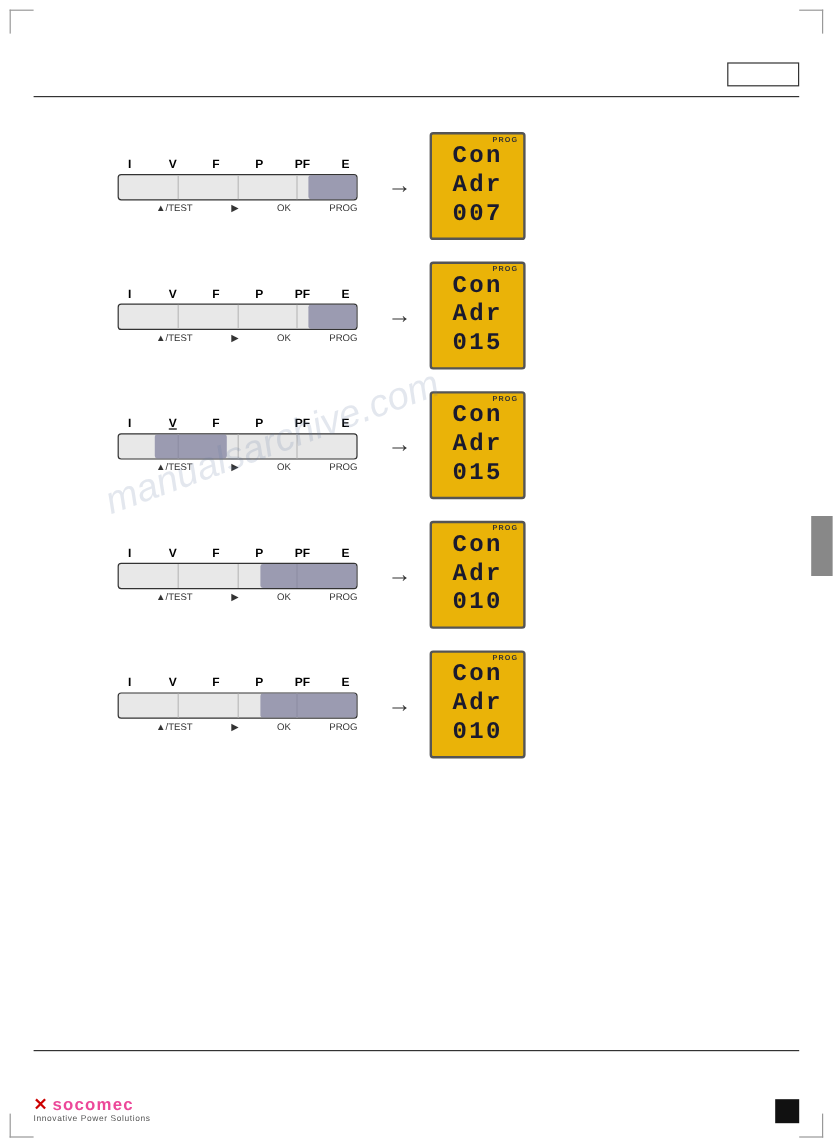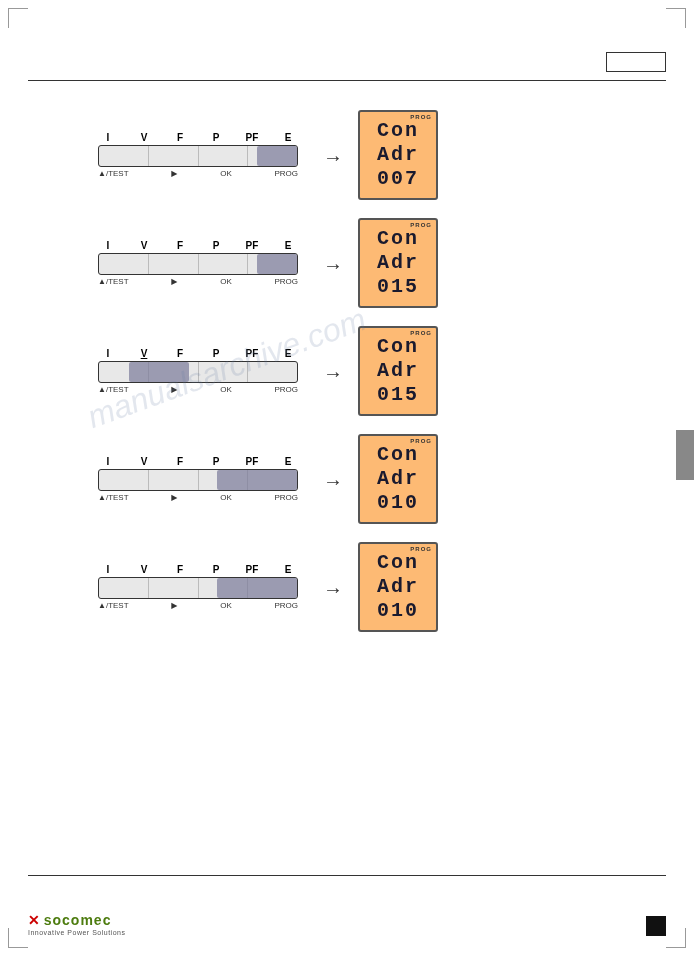--- a/index.html
+++ b/index.html
@@ -123,34 +123,35 @@
       display: flex;
       justify-content: space-between;
       width: 200px;
       font-size: 8px;
       margin-top: 2px;
       color: #333;
     }
 
     .btn-lbl {
       text-align: left;
+      margin-left: 32px;
     }
 
     
     .arrow {
       font-size: 20px;
       margin: 0 15px;
       color: #333;
     }
 
     
     .lcd-display {
       width: 80px;
       height: 90px;
-      background: #fdba74;
+      background: #eab308;
       border: 2px solid #555;
       border-radius: 3px;
       position: relative;
       display: flex;
       flex-direction: column;
       align-items: center;
       justify-content: center;
       padding: 4px;
     }
 
@@ -438,18 +439,18 @@
 
 </div>
 
 <div class="bottom-line"></div>
 
 <div style="position:absolute;top:350px;left:80px;font-size:32px;color:rgba(100,120,160,0.18);transform:rotate(-20deg);pointer-events:none;font-style:italic;white-space:nowrap;z-index:10;">manualsarchive.com</div>
 
 <div class="logo-area">
   <div class="logo-icon">
     <span class="logo-symbol" style="color:#cc0000;font-size:14px;font-weight:bold;">✕</span>
-    <span class="logo-text" style="color:#4d7c0f;font-size:14px;font-weight:bold;letter-spacing:1px;">socomec</span>
+    <span class="logo-text" style="color:#ec4899;font-size:14px;font-weight:bold;letter-spacing:1px;">socomec</span>
   </div>
   <div class="logo-tagline">Innovative Power Solutions</div>
 </div>
 
 <div class="black-square"></div>
 
 </body></html>

